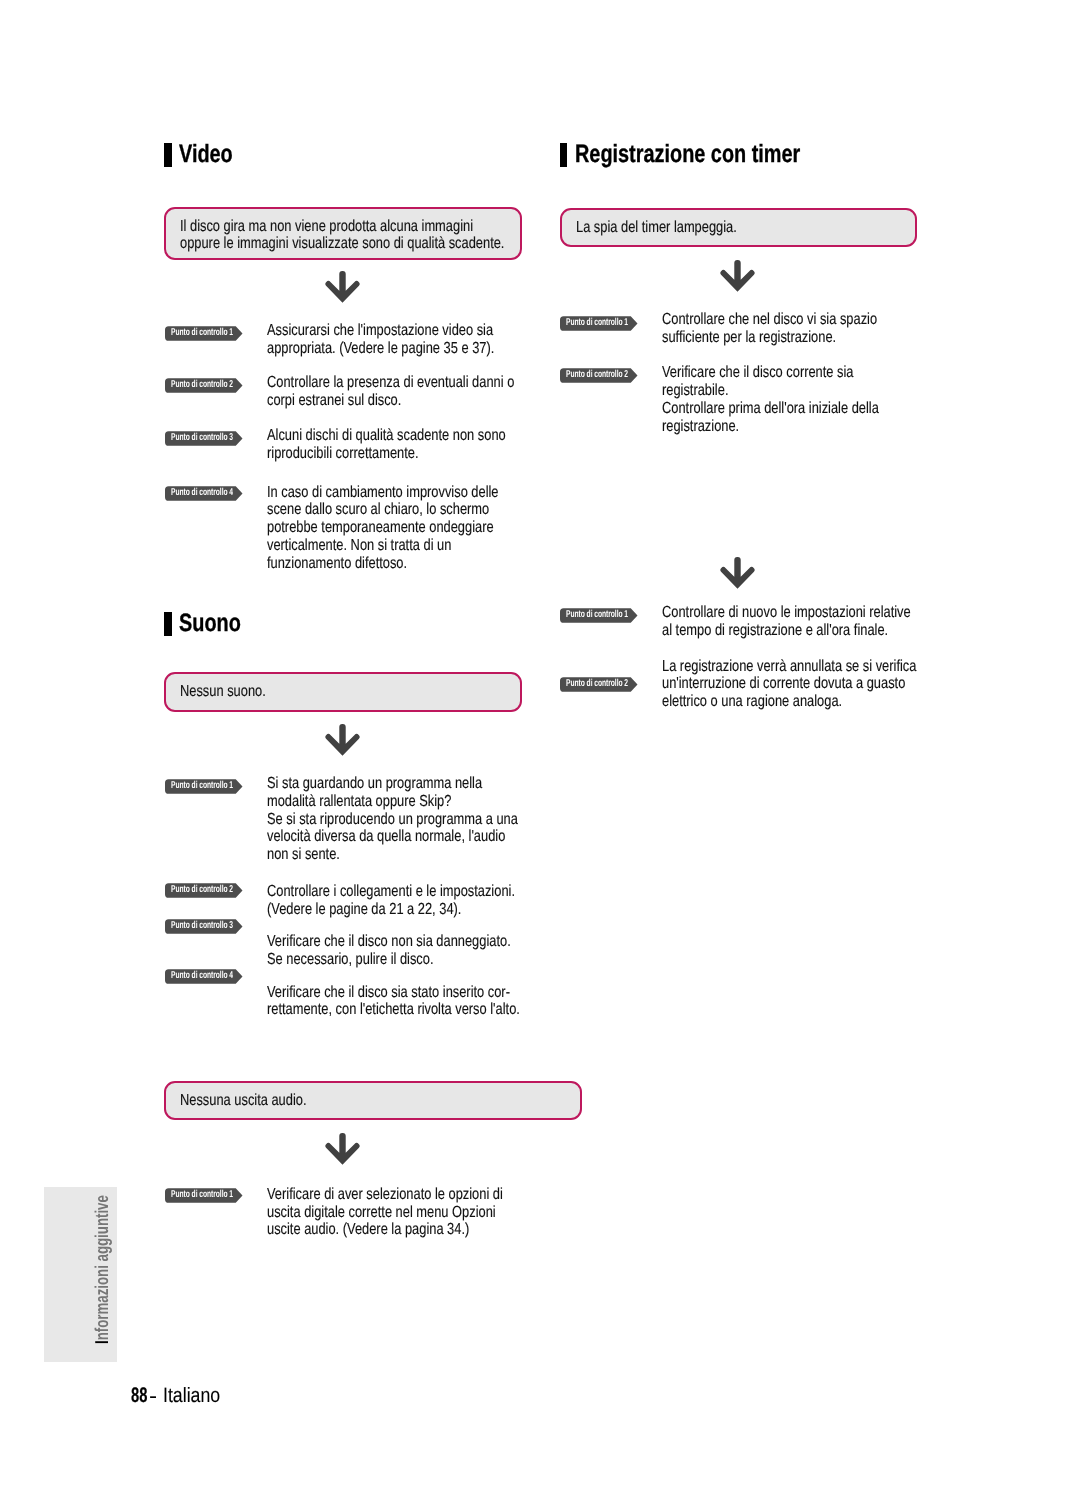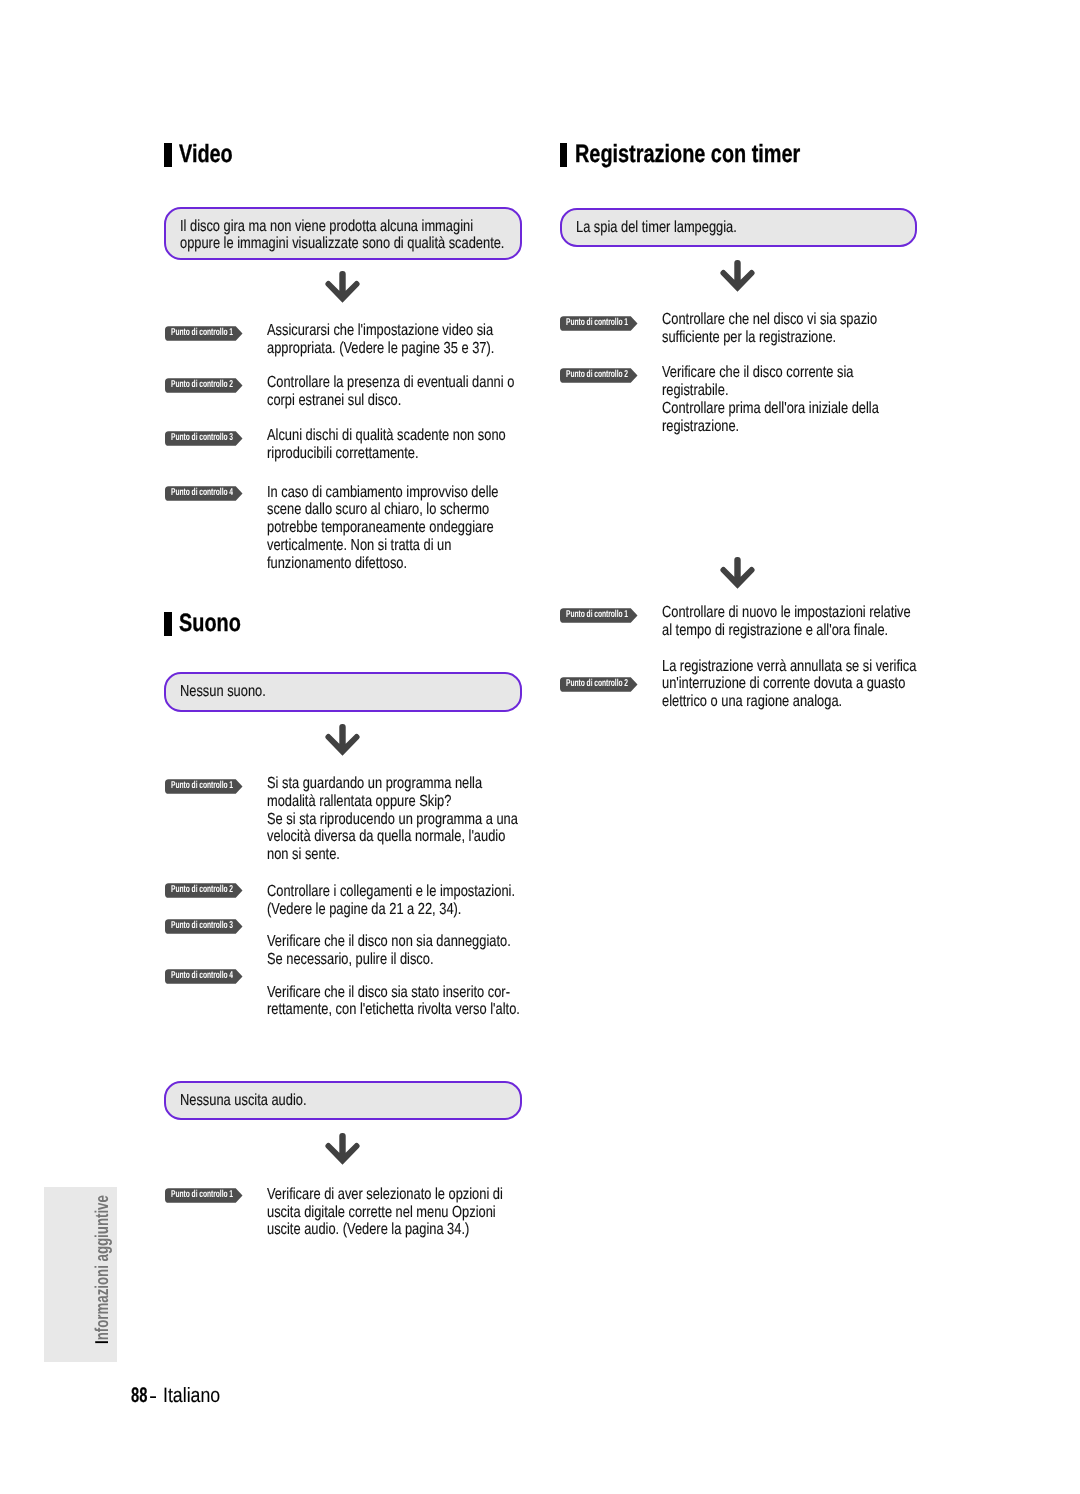--- a/index.html
+++ b/index.html
@@ -10,21 +10,21 @@
   .page{position:absolute;left:0;top:0;width:1080px;height:1494px;}
 
   
   .sec-head{position:absolute;white-space:nowrap;}
   .sec-head .bar{position:absolute;left:0;top:0;width:7.4px;height:23.6px;background:#000;}
   .sec-head .t{position:absolute;left:14.9px;top:-1.0px;font-size:25.0px;font-weight:bold;
                color:#000;line-height:25px;transform:scaleX(0.795);transform-origin:0 0;
                -webkit-text-stroke:0.35px #000;}
 
   
-  .symbox{position:absolute;background:#e7e7e7;border:2px solid #6d28d9;border-radius:17px;
+  .symbox{position:absolute;background:#e7e7e7;border:2px solid #be185d;border-radius:11px;
           box-sizing:border-box;}
   .symbox .txt{position:absolute;left:14.2px;top:9.1px;font-size:16px;color:#121212;
                line-height:17px;white-space:pre;transform:scaleX(0.8035);transform-origin:0 0;
                -webkit-text-stroke:0.13px #121212;}
 
   
   .arrow{position:absolute;width:35px;height:32px;}
 
   
   .badge{position:absolute;height:14.4px;}
@@ -155,21 +155,21 @@
 
   <div class="badge" style="left:164.9px;top:969.2px;">
     <svg width="78" height="15" viewBox="0 0 77.5 14.5">
         <path d="M3.6 0 H70.3 L77.0 7.25 L70.3 14.5 H3.6 A3.6 3.6 0 0 1 0 10.9 V3.6 A3.6 3.6 0 0 1 3.6 0 Z" fill="#4d4d4d"></path>
       </svg>
     <span class="lbl">Punto di controllo 4</span>
   </div>
   <div class="ctext" style="left:266.9px;top:983.5px;">Verificare che il disco sia stato inserito cor-
 rettamente, con l'etichetta rivolta verso l'alto.</div>
 
-  <div class="symbox" style="left:164.3px;top:1081.3px;width:358px;height:39.1px;">
+  <div class="symbox" style="left:164.3px;top:1081.3px;width:418px;height:39.1px;">
     <div class="txt">Nessuna uscita audio.</div>
   </div>
   <div class="arrow" style="left:324.5px;top:1133.1px;">
     <svg width="35" height="32" viewBox="0 0 34.9 31.7">
         <path d="M17.45 31.5 L1.3 14.9 a2.95 2.95 0 0 1 0-4.15 a2.95 2.95 0 0 1 4.15 0 L14.25 19.6 L14.25 2.95 a2.95 2.95 0 0 1 2.95-2.95 h0.5 a2.95 2.95 0 0 1 2.95 2.95 L20.65 19.6 L29.45 10.75 a2.95 2.95 0 0 1 4.15 0 a2.95 2.95 0 0 1 0 4.15 Z" fill="#414141"></path>
       </svg>
   </div>
 
   <div class="badge" style="left:164.9px;top:1188.2px;">
     <svg width="78" height="15" viewBox="0 0 77.5 14.5">

